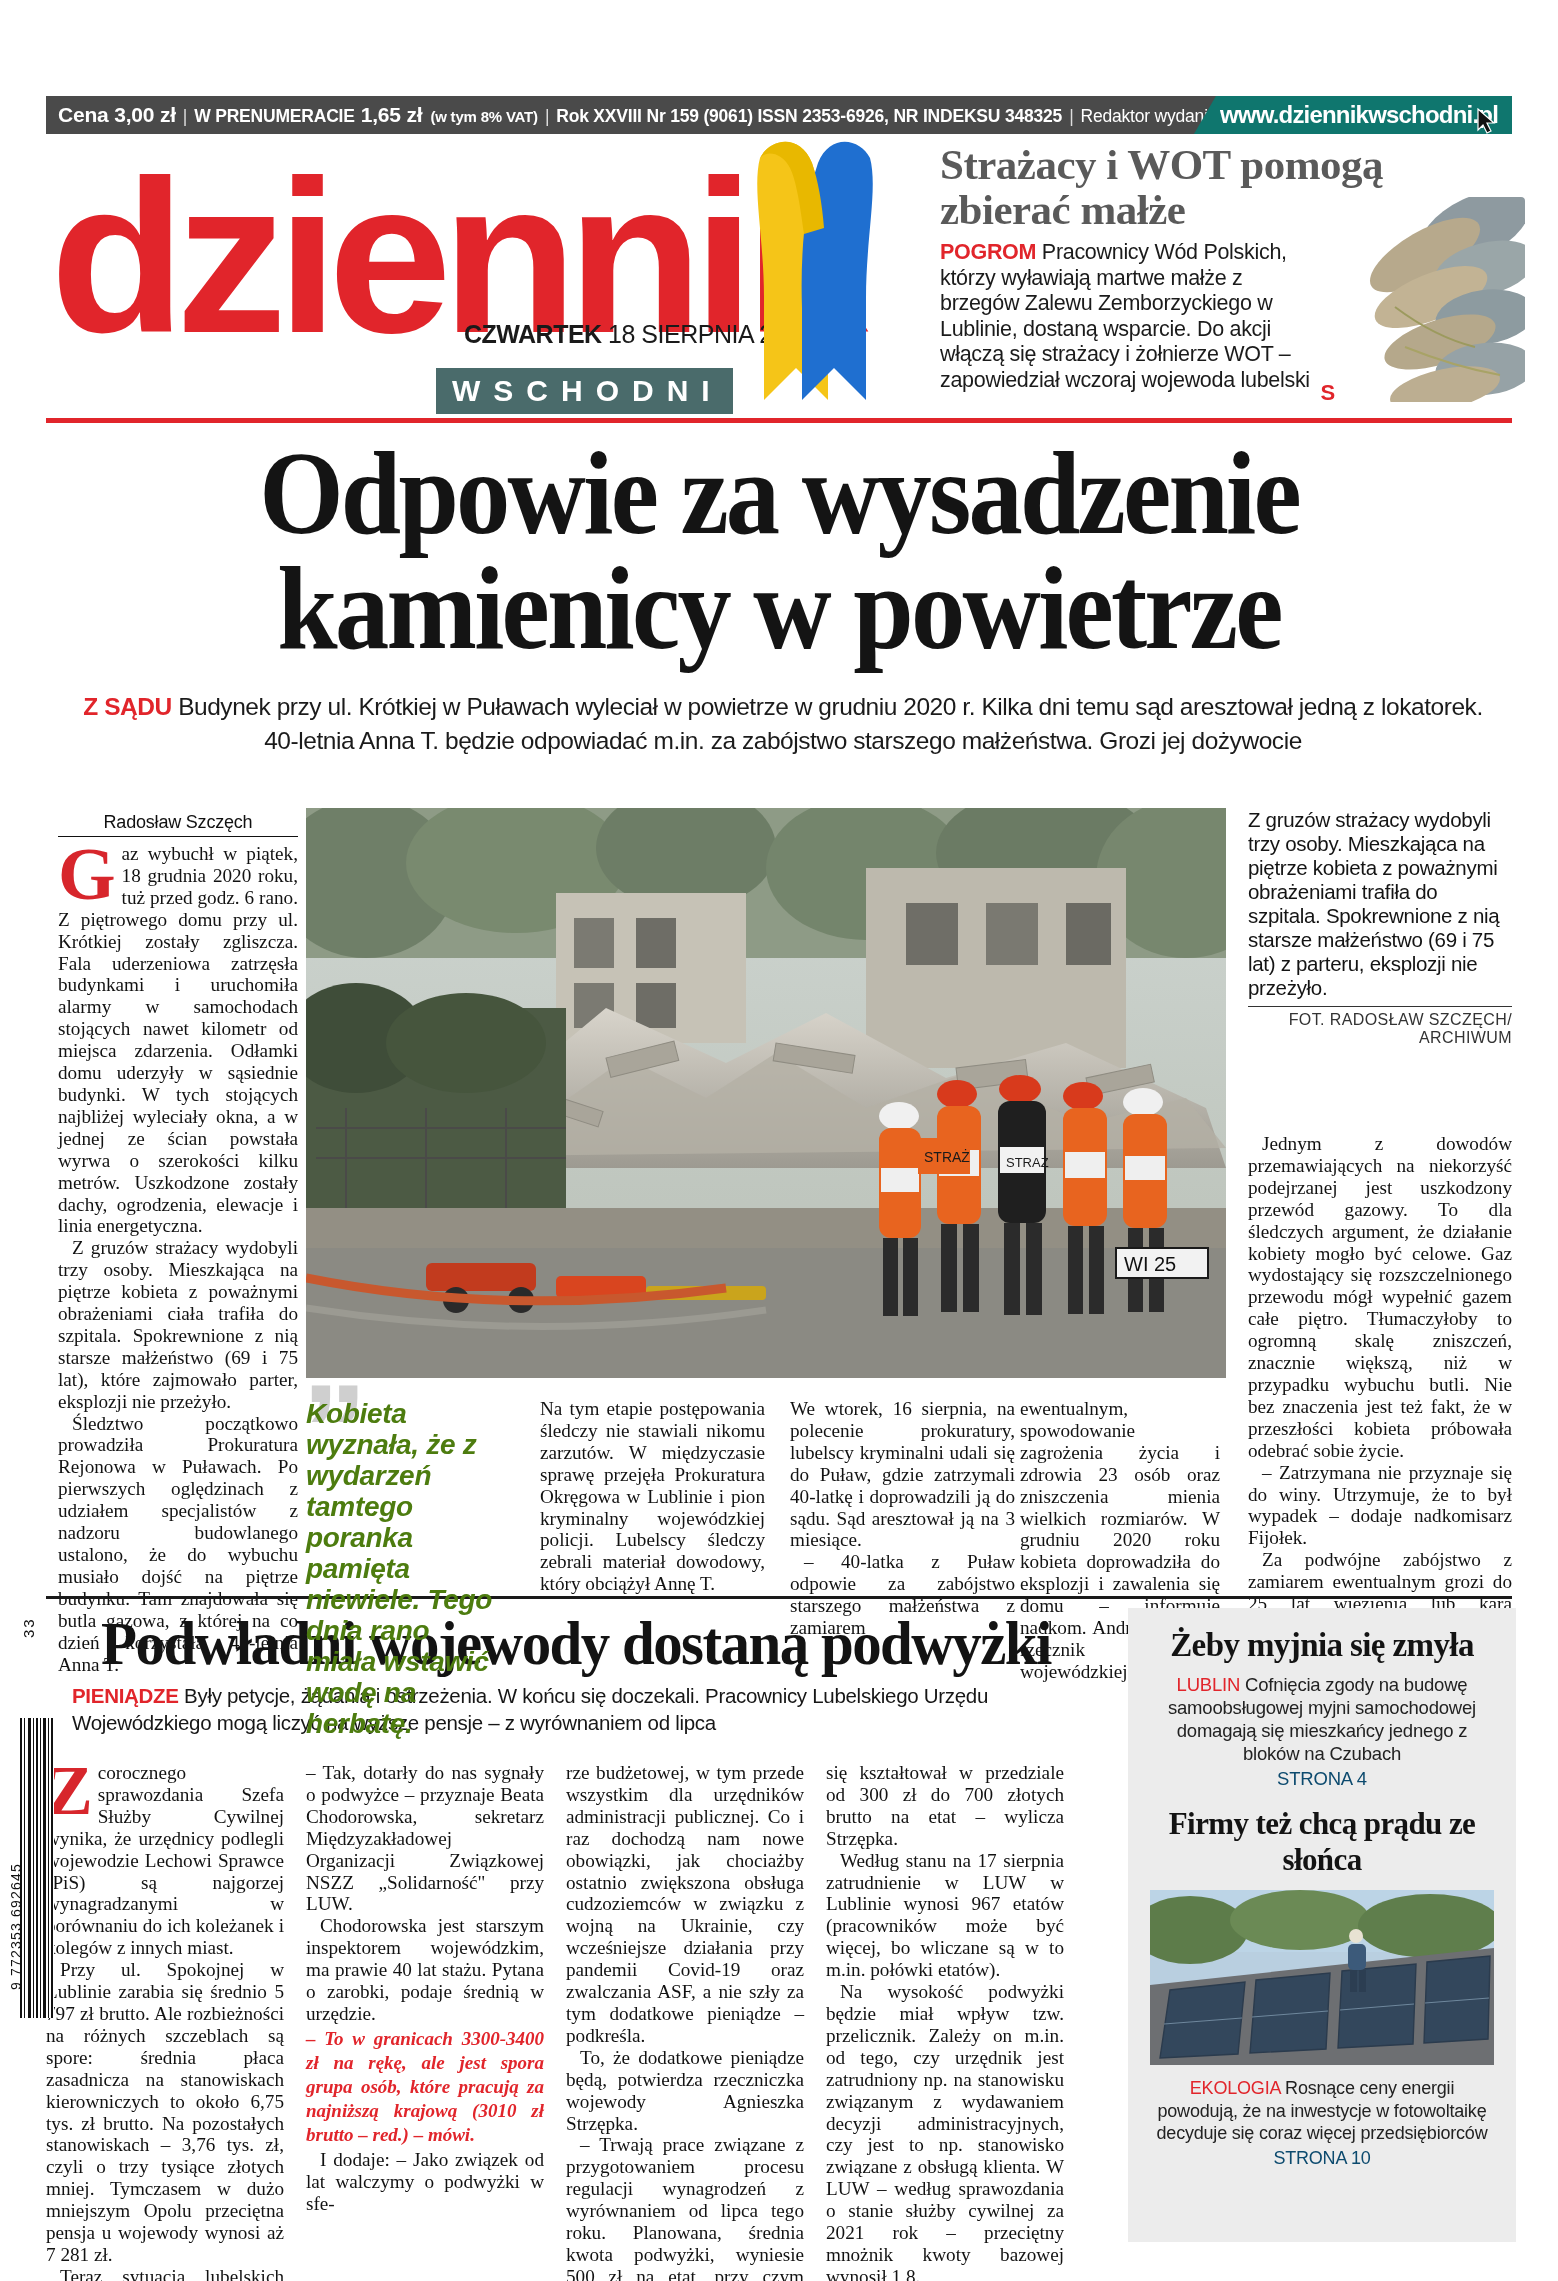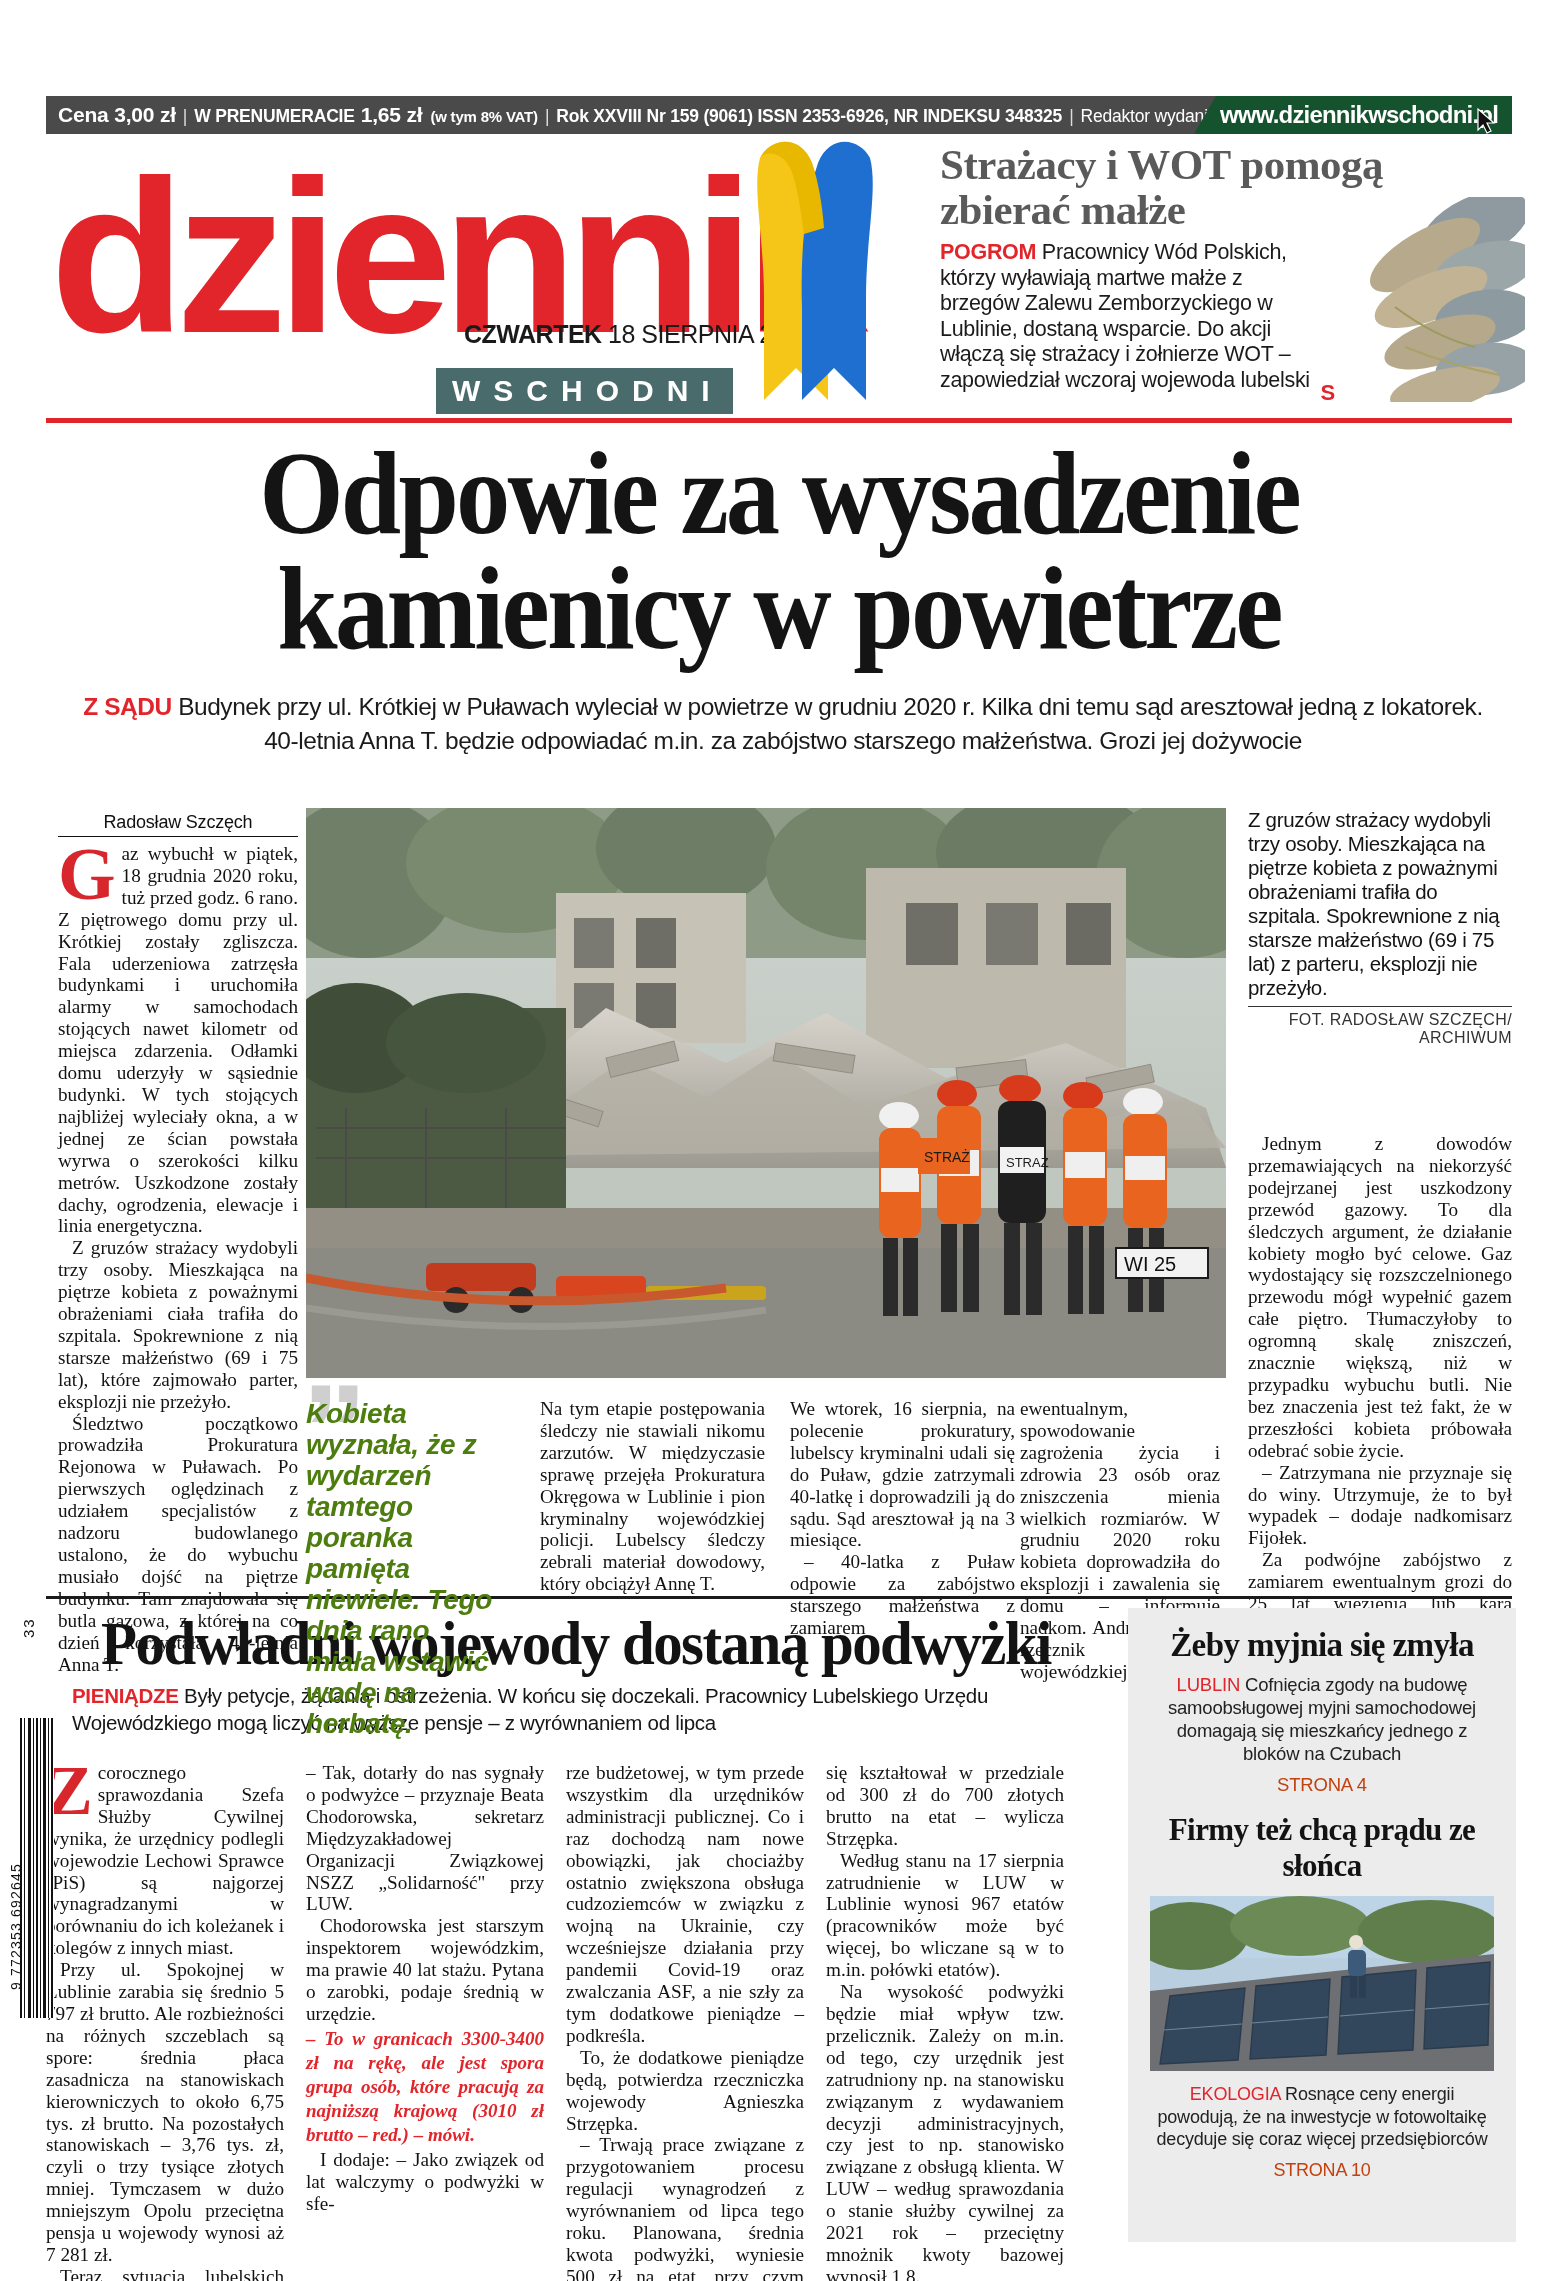--- a/index.html
+++ b/index.html
@@ -21,21 +21,21 @@
   .topbar-text {
     color: #fff; font-size: 17.5px; letter-spacing: -0.2px;
     white-space: nowrap; padding-left: 12px; display: flex; align-items: baseline; gap: 0px;
   }
   .tb-b { font-weight: bold; }
   .tb-price { font-weight: bold; font-size: 21px; }
   .tb-num { font-weight: bold; font-size: 21px; }
   .tb-sm { font-size: 15px; }
   .tb-sep { padding: 0 7px; color:#ddd; }
   .url-tab {
-    position: absolute; right: 0; top: 0; height: 38px; background: #14532d;
+    position: absolute; right: 0; top: 0; height: 38px; background: #0f766e;
     display: flex; align-items: center; padding: 0 14px 0 26px;
     clip-path: polygon(22px 0, 100% 0, 100% 100%, 0 100%);
   }
   .url-tab span { color: #fff; font-size: 24px; font-weight: bold; letter-spacing: -0.8px; }
   .cursor-arrow { position:absolute; right: 14px; top: 12px; }
 
   
   .masthead { position: absolute; left: 46px; top: 140px; width: 870px; height: 270px; }
   .logo-dziennik {
     position: absolute; left: 12px; top: 8px;
@@ -176,21 +176,21 @@
     background: #ececec; padding: 18px 22px;
   }
   .side h3 {
     font-family: "Liberation Serif", serif; font-weight: bold; font-size: 33px; line-height: 38px;
     text-align:center; color:#131313; letter-spacing:-0.6px;
   }
   .side p {
     margin-top: 9px; text-align: center; font-size: 18.5px; line-height: 23px;
     color: #222; letter-spacing: -0.2px;
   }
-  .side .strona { color:#c2410c; display:block; margin-top: 8px; }
+  .side .strona { color:#0c4a6e; display:block; margin-top: 2px; }
   .side h3.second { margin-top: 16px; font-size: 31px; line-height: 36px; }
   .side-photo {
     margin-top: 12px; width: 344px; height: 175px; overflow:hidden; background:#9fb5c6;
   }
   .side .eco { margin-top: 12px; font-size: 18px; line-height: 22.5px; }
 
   
   .barcode {
     position: absolute; left: 14px; top: 1718px; width: 40px; height: 300px;
   }

